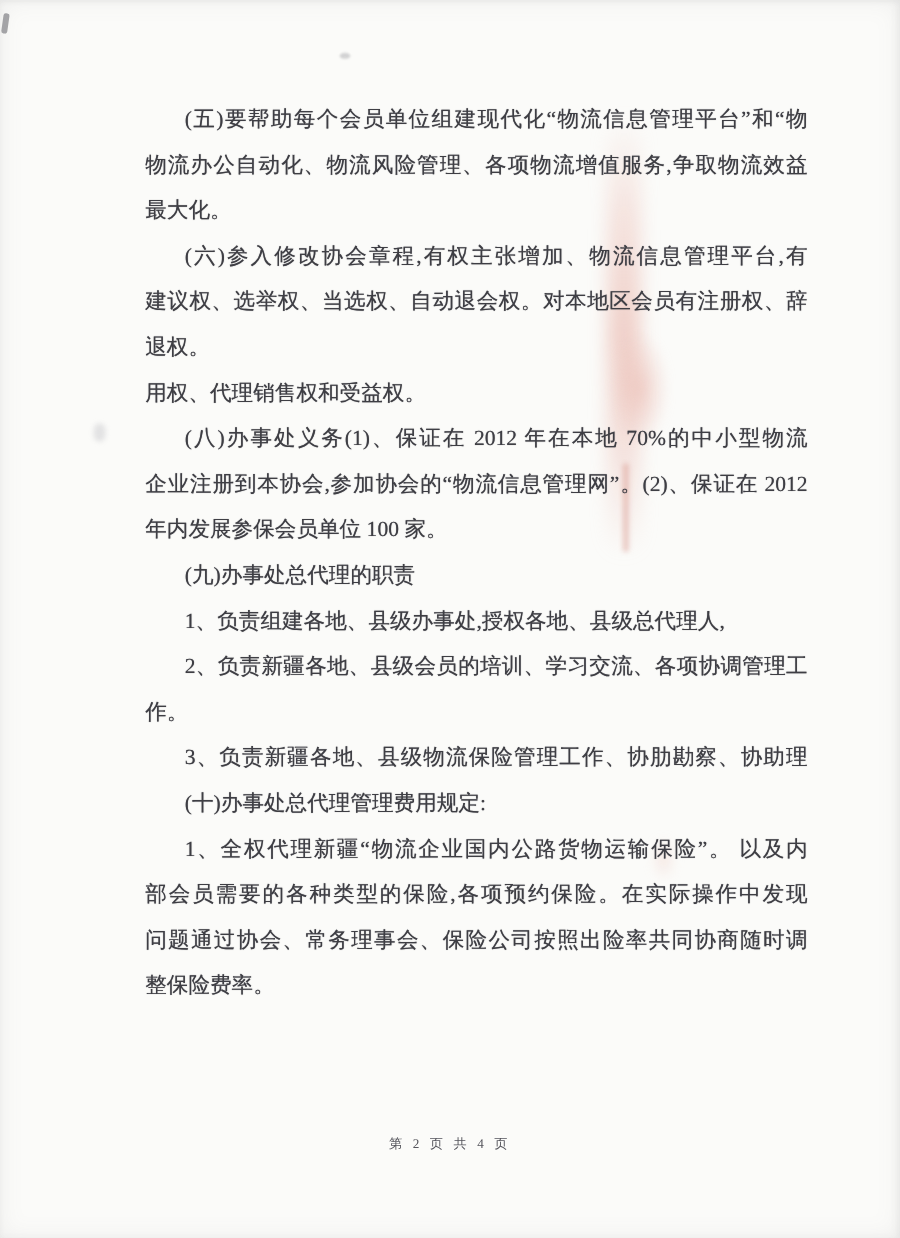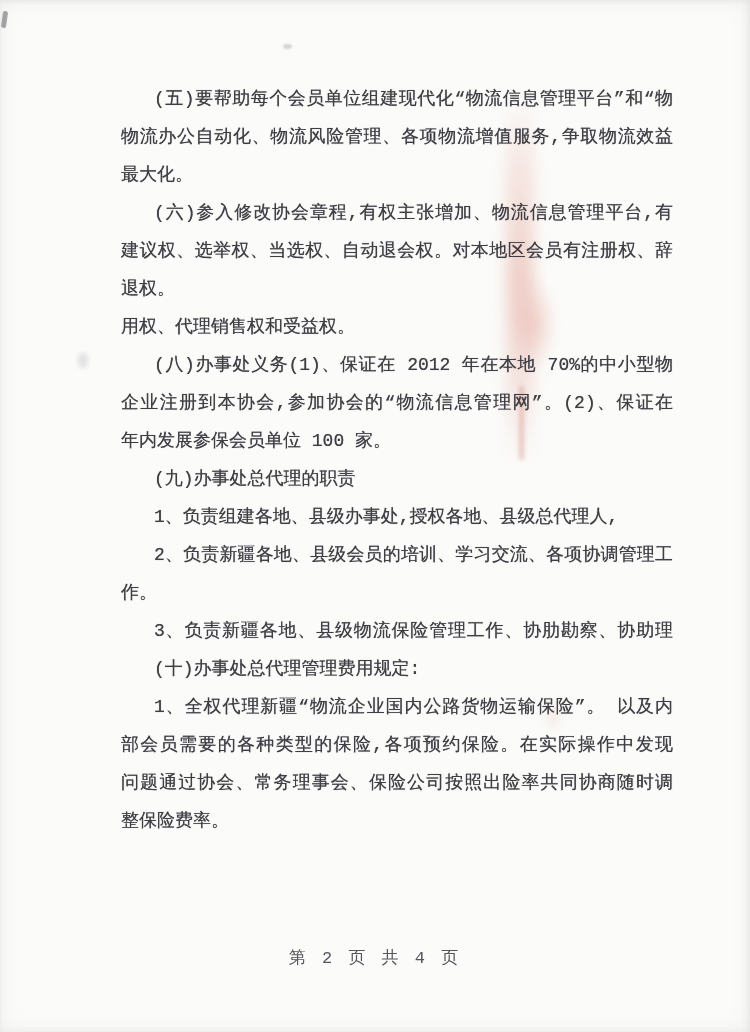--- a/index.html
+++ b/index.html
@@ -2,21 +2,21 @@
 <html><head>
 <meta charset="utf-8">
 <style>
   html, body { margin: 0; padding: 0; background: #e8e8e8; }
   .paper {
     position: relative;
     width: 750px;
     height: 1032px;
     background: #fbfbf9;
     overflow: hidden;
-    font-family: Liberation Mono, monospace;
+    font-family: Liberation Serif, serif;
     box-shadow: inset 0 0 20px rgba(120,120,125,0.10),
                 inset -3px 0 6px rgba(120,120,125,0.06),
                 inset 0 2px 4px rgba(120,120,125,0.05);
   }
   .textblock {
     position: absolute;
     left: 121px;
     top: 80px;
     width: 552px;
     color: #3e3e44;
@@ -31,21 +31,21 @@
     text-shadow: 0 0 0.7px rgba(62,62,68,0.75);
   }
   .line.fill { text-align-last: justify; }
   .line.indent { text-indent: 33px; }
   .footer {
     position: absolute;
     top: 946px;
     left: 0;
     width: 100%;
     text-align: center;
-    font-size: 17px;
+    font-size: 11px;
     letter-spacing: 3px;
     color: #55555c;
   }
   
   .smudge, .mark { position: absolute; pointer-events: none; }
   .smudge-streak {
     left: 506px; top: 96px; width: 28px; height: 368px;
     background: linear-gradient(180deg,
       rgba(238,200,192,0) 0%,
       rgba(238,200,192,0.45) 22%,

